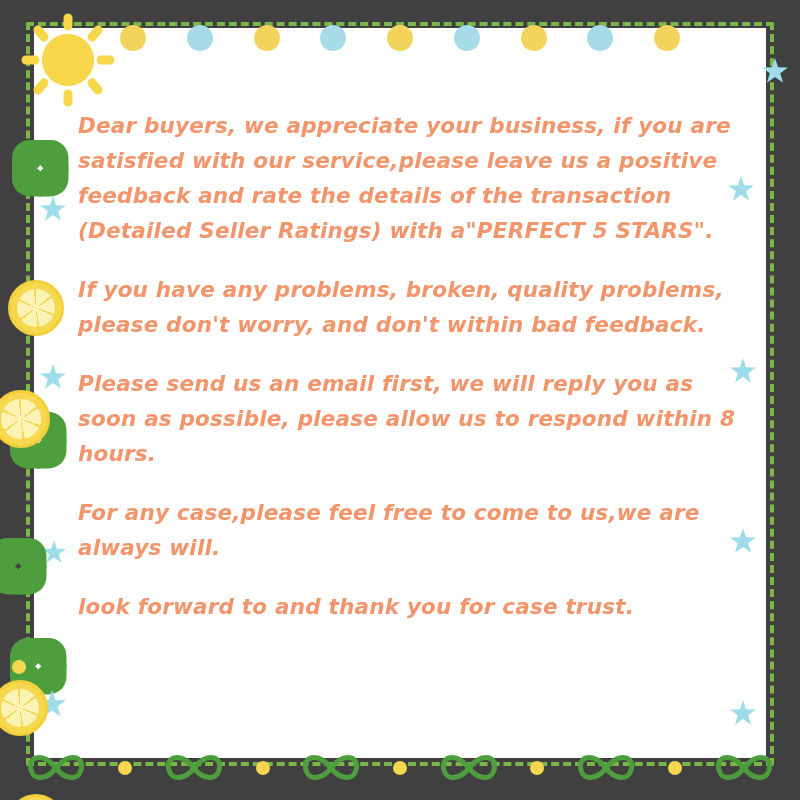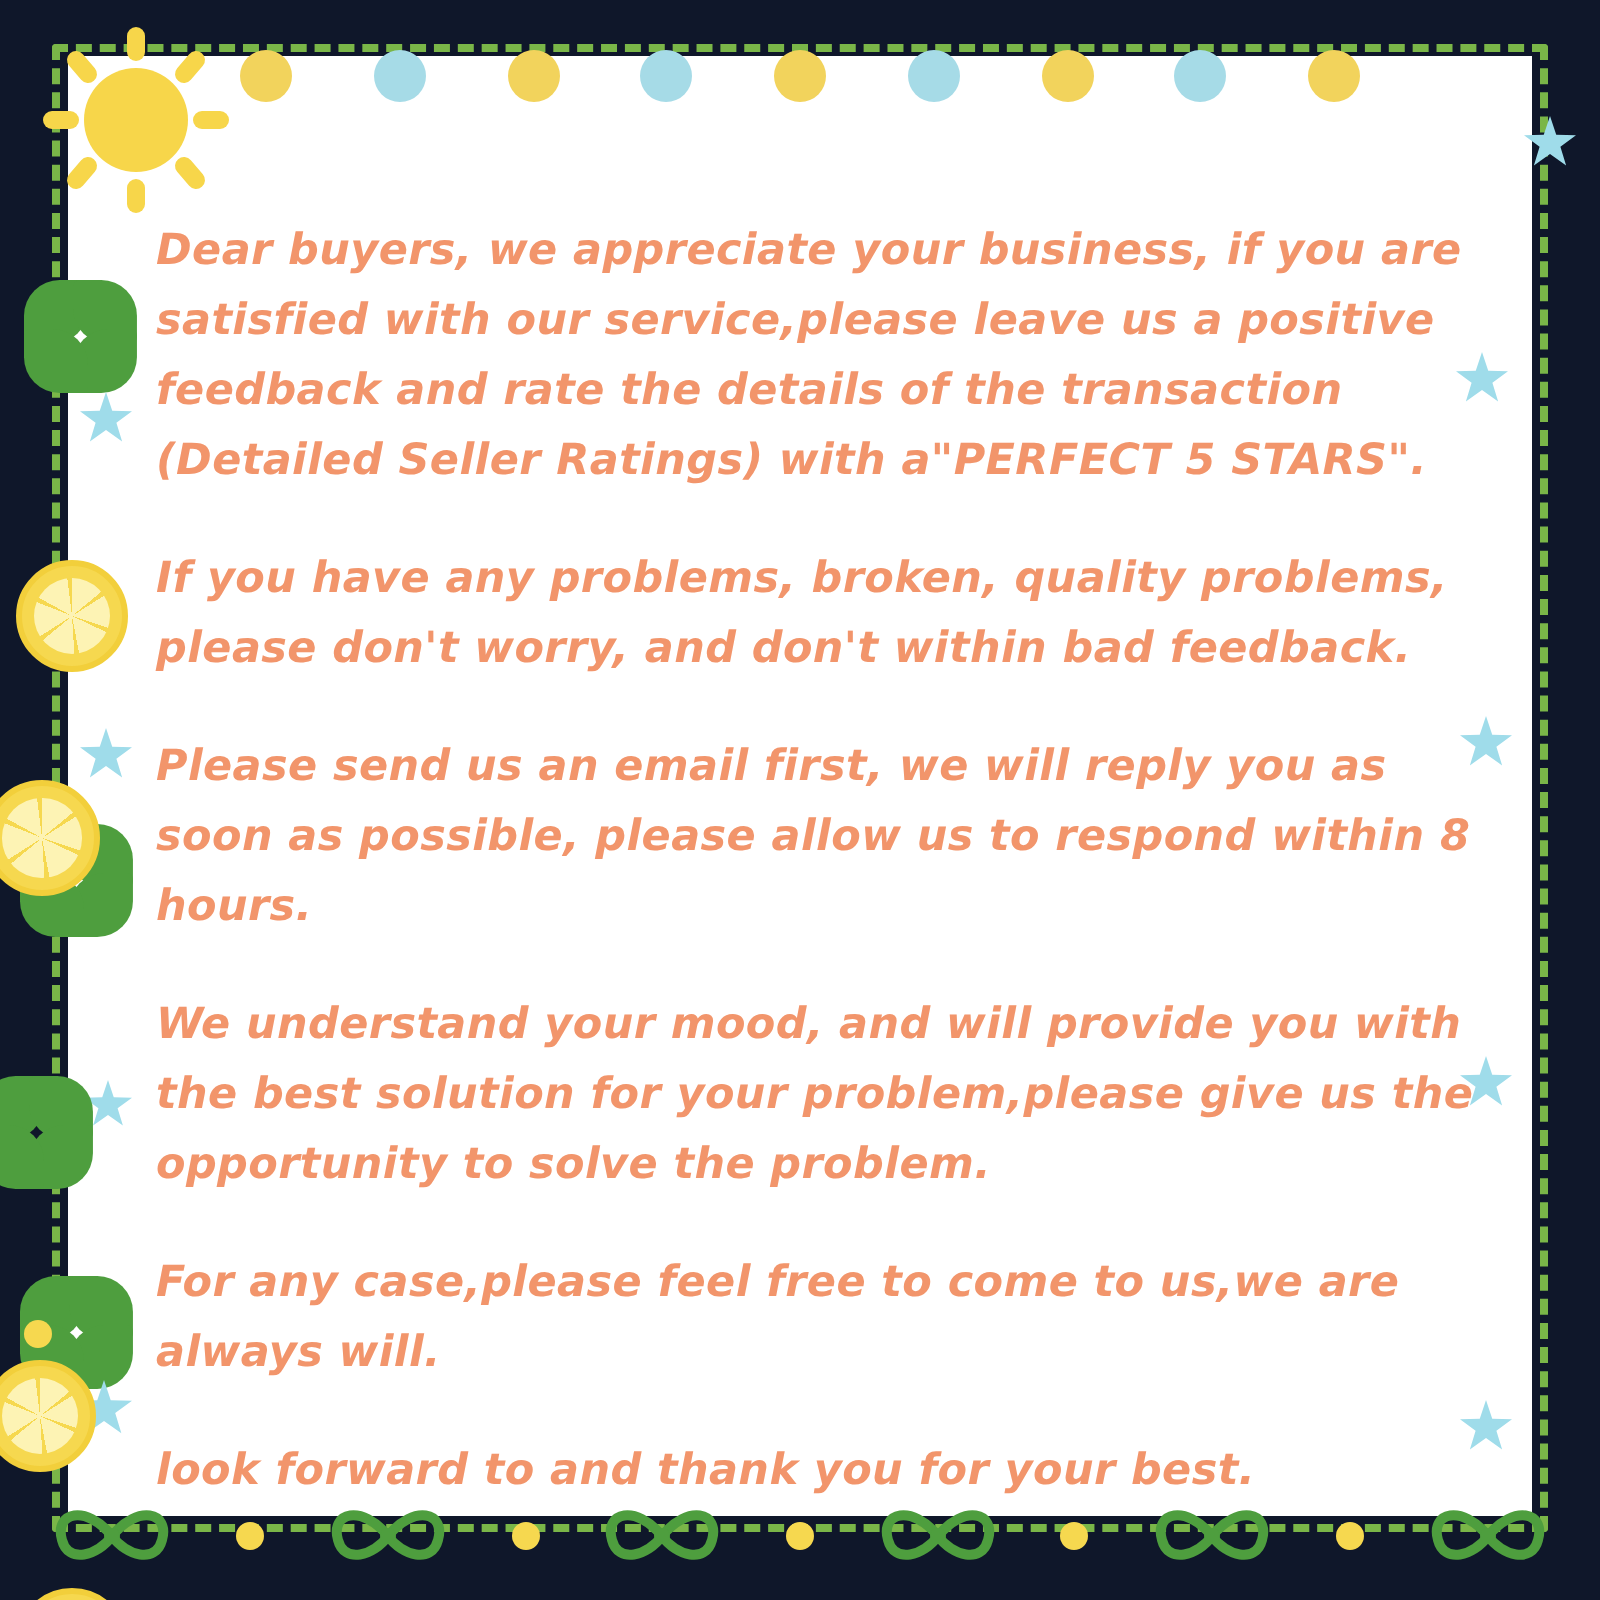--- a/index.html
+++ b/index.html
@@ -11,21 +11,21 @@
     height: 800px;
     font-family: "DejaVu Sans", sans-serif;
     background: #f7f6ef;
     overflow: hidden;
   }
 
   .card {
     position: relative;
     width: 800px;
     height: 800px;
-    background: #0f172a;
+    background: #404040;
     box-sizing: border-box;
     overflow: hidden;
   }
 
   
   .dashed-frame {
     position: absolute;
     left: 26px;
     top: 22px;
     right: 26px;
@@ -284,18 +284,17 @@
       <path d="M31 22 C18 6, 2 10, 6 24 C9 36, 24 32, 31 22 Z" fill="none" stroke="#4e9e3e" stroke-width="5"></path>
       <path d="M31 22 C44 6, 60 10, 56 24 C53 36, 38 32, 31 22 Z" fill="none" stroke="#4e9e3e" stroke-width="5"></path>
       <circle cx="31" cy="22" r="4" fill="#4e9e3e"></circle>
     </svg>
   </div>
 
   <div class="text-block">
     <p class="para">Dear buyers, we appreciate your business, if you are satisfied with our service,please leave us a positive feedback and rate the details of the transaction (Detailed Seller Ratings) with a"PERFECT 5 STARS".</p>
     <p class="para">If you have any problems, broken, quality problems, please don't worry, and don't within bad feedback.</p>
     <p class="para">Please send us an email first, we will reply you as soon as possible, please allow us to respond within 8 hours.</p>
-    <p class="para">We understand your mood, and will provide you with the best solution for your problem,please give us the opportunity to solve the problem.</p>
     <p class="para">For any case,please feel free to come to us,we are always will.</p>
-    <p class="para">look forward to and thank you for your best.</p>
+    <p class="para">look forward to and thank you for case trust.</p>
   </div>
 
 </div>
 
 </body></html>

